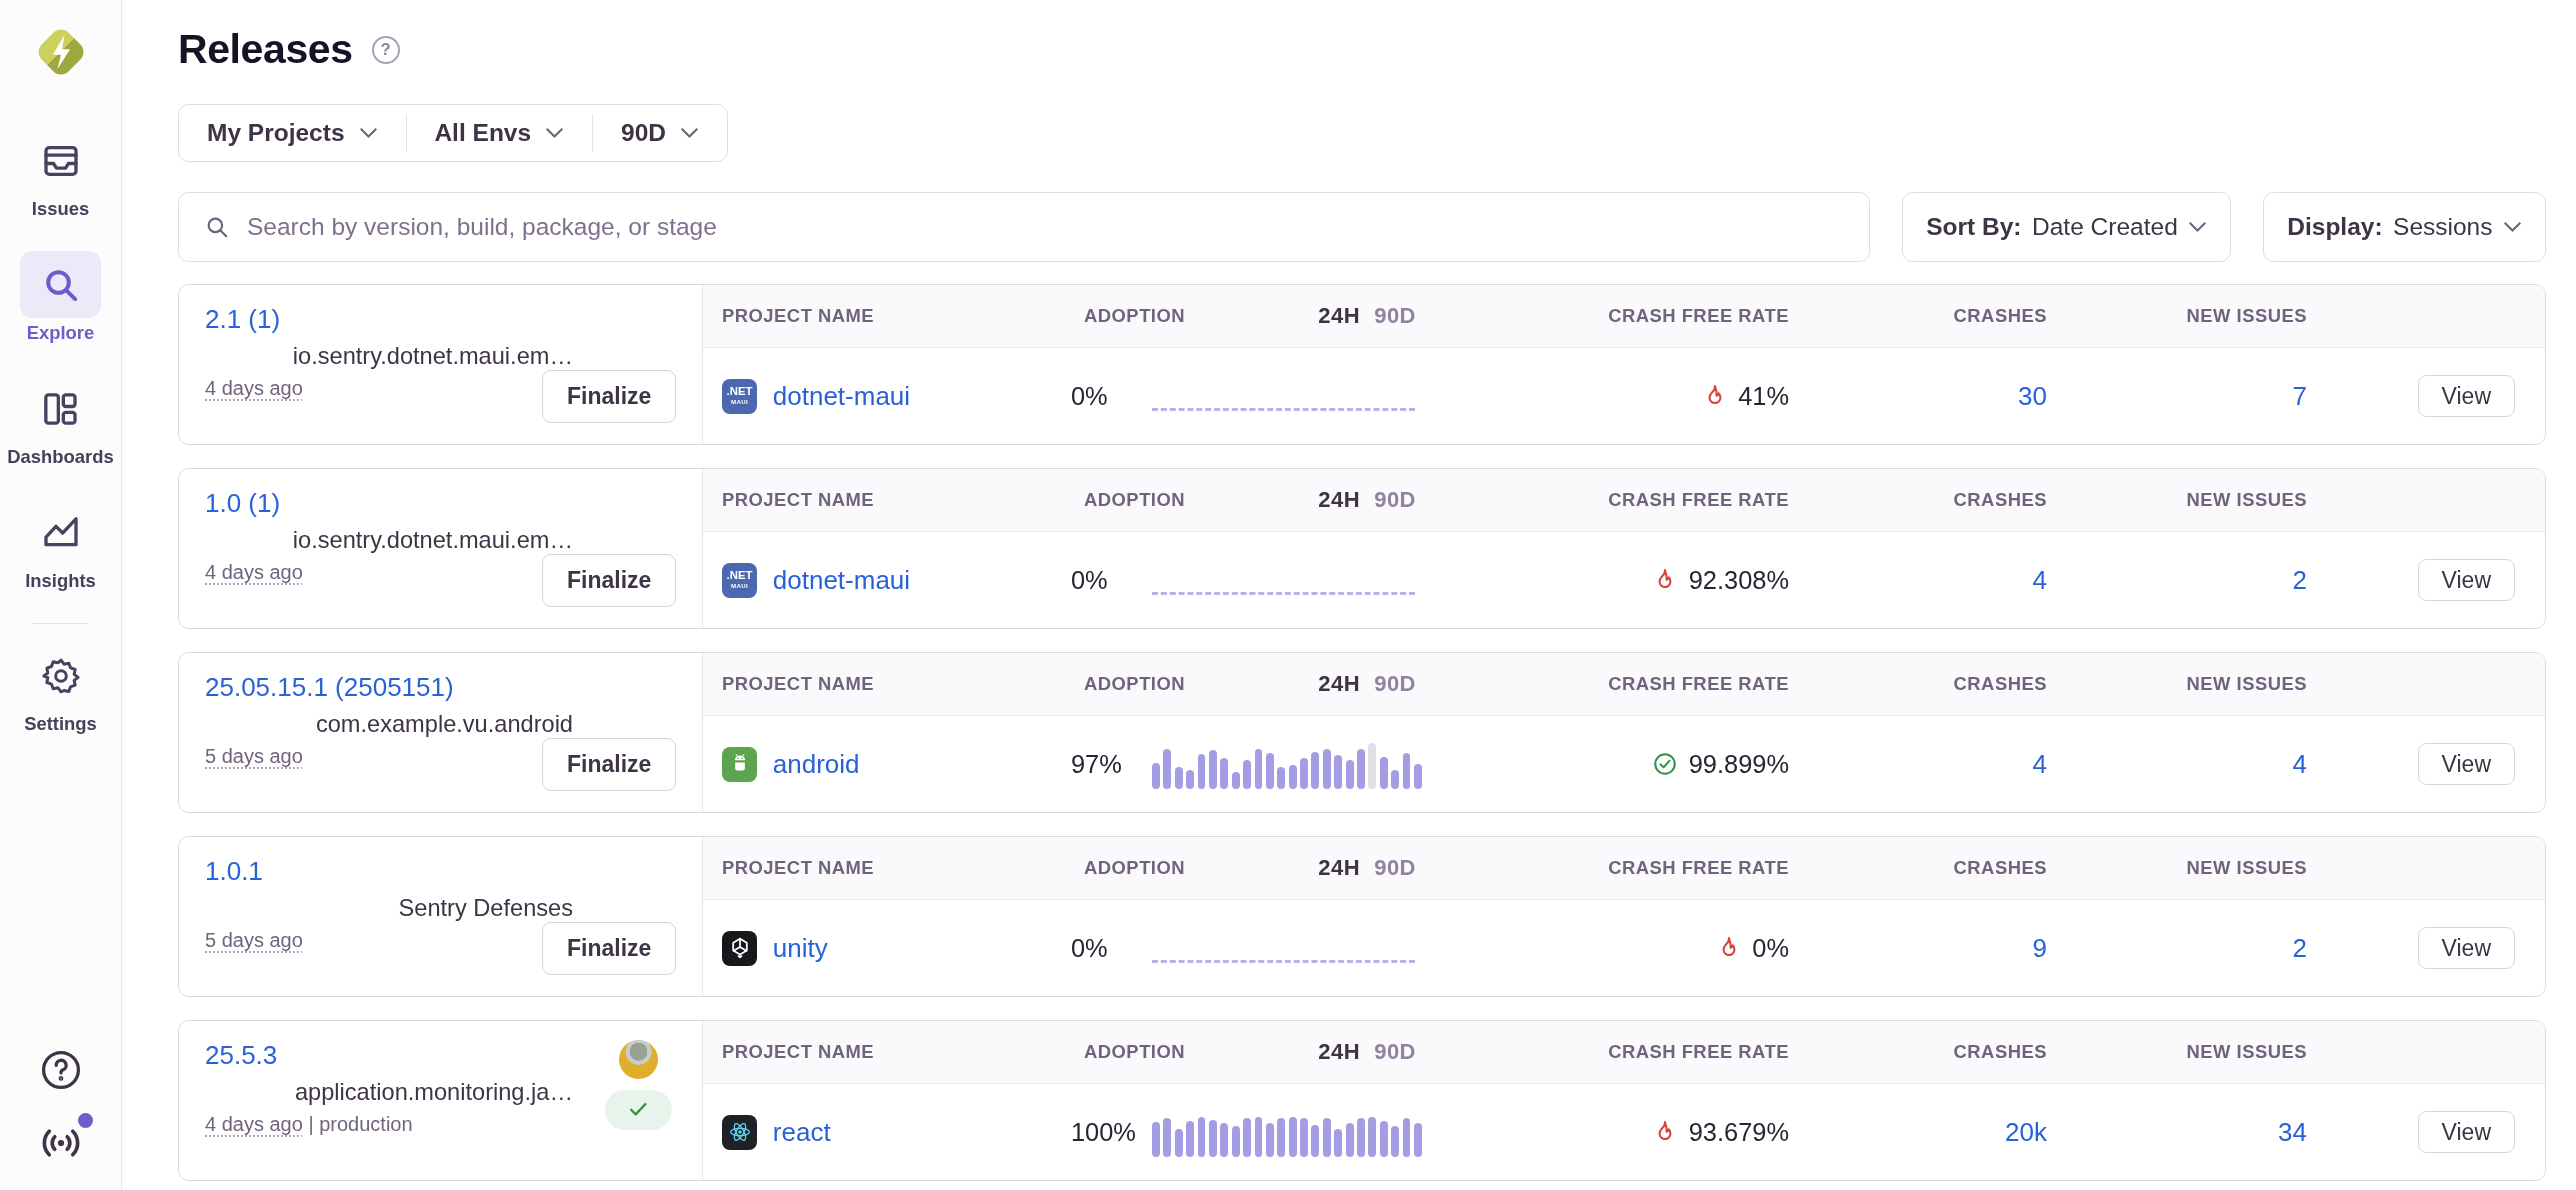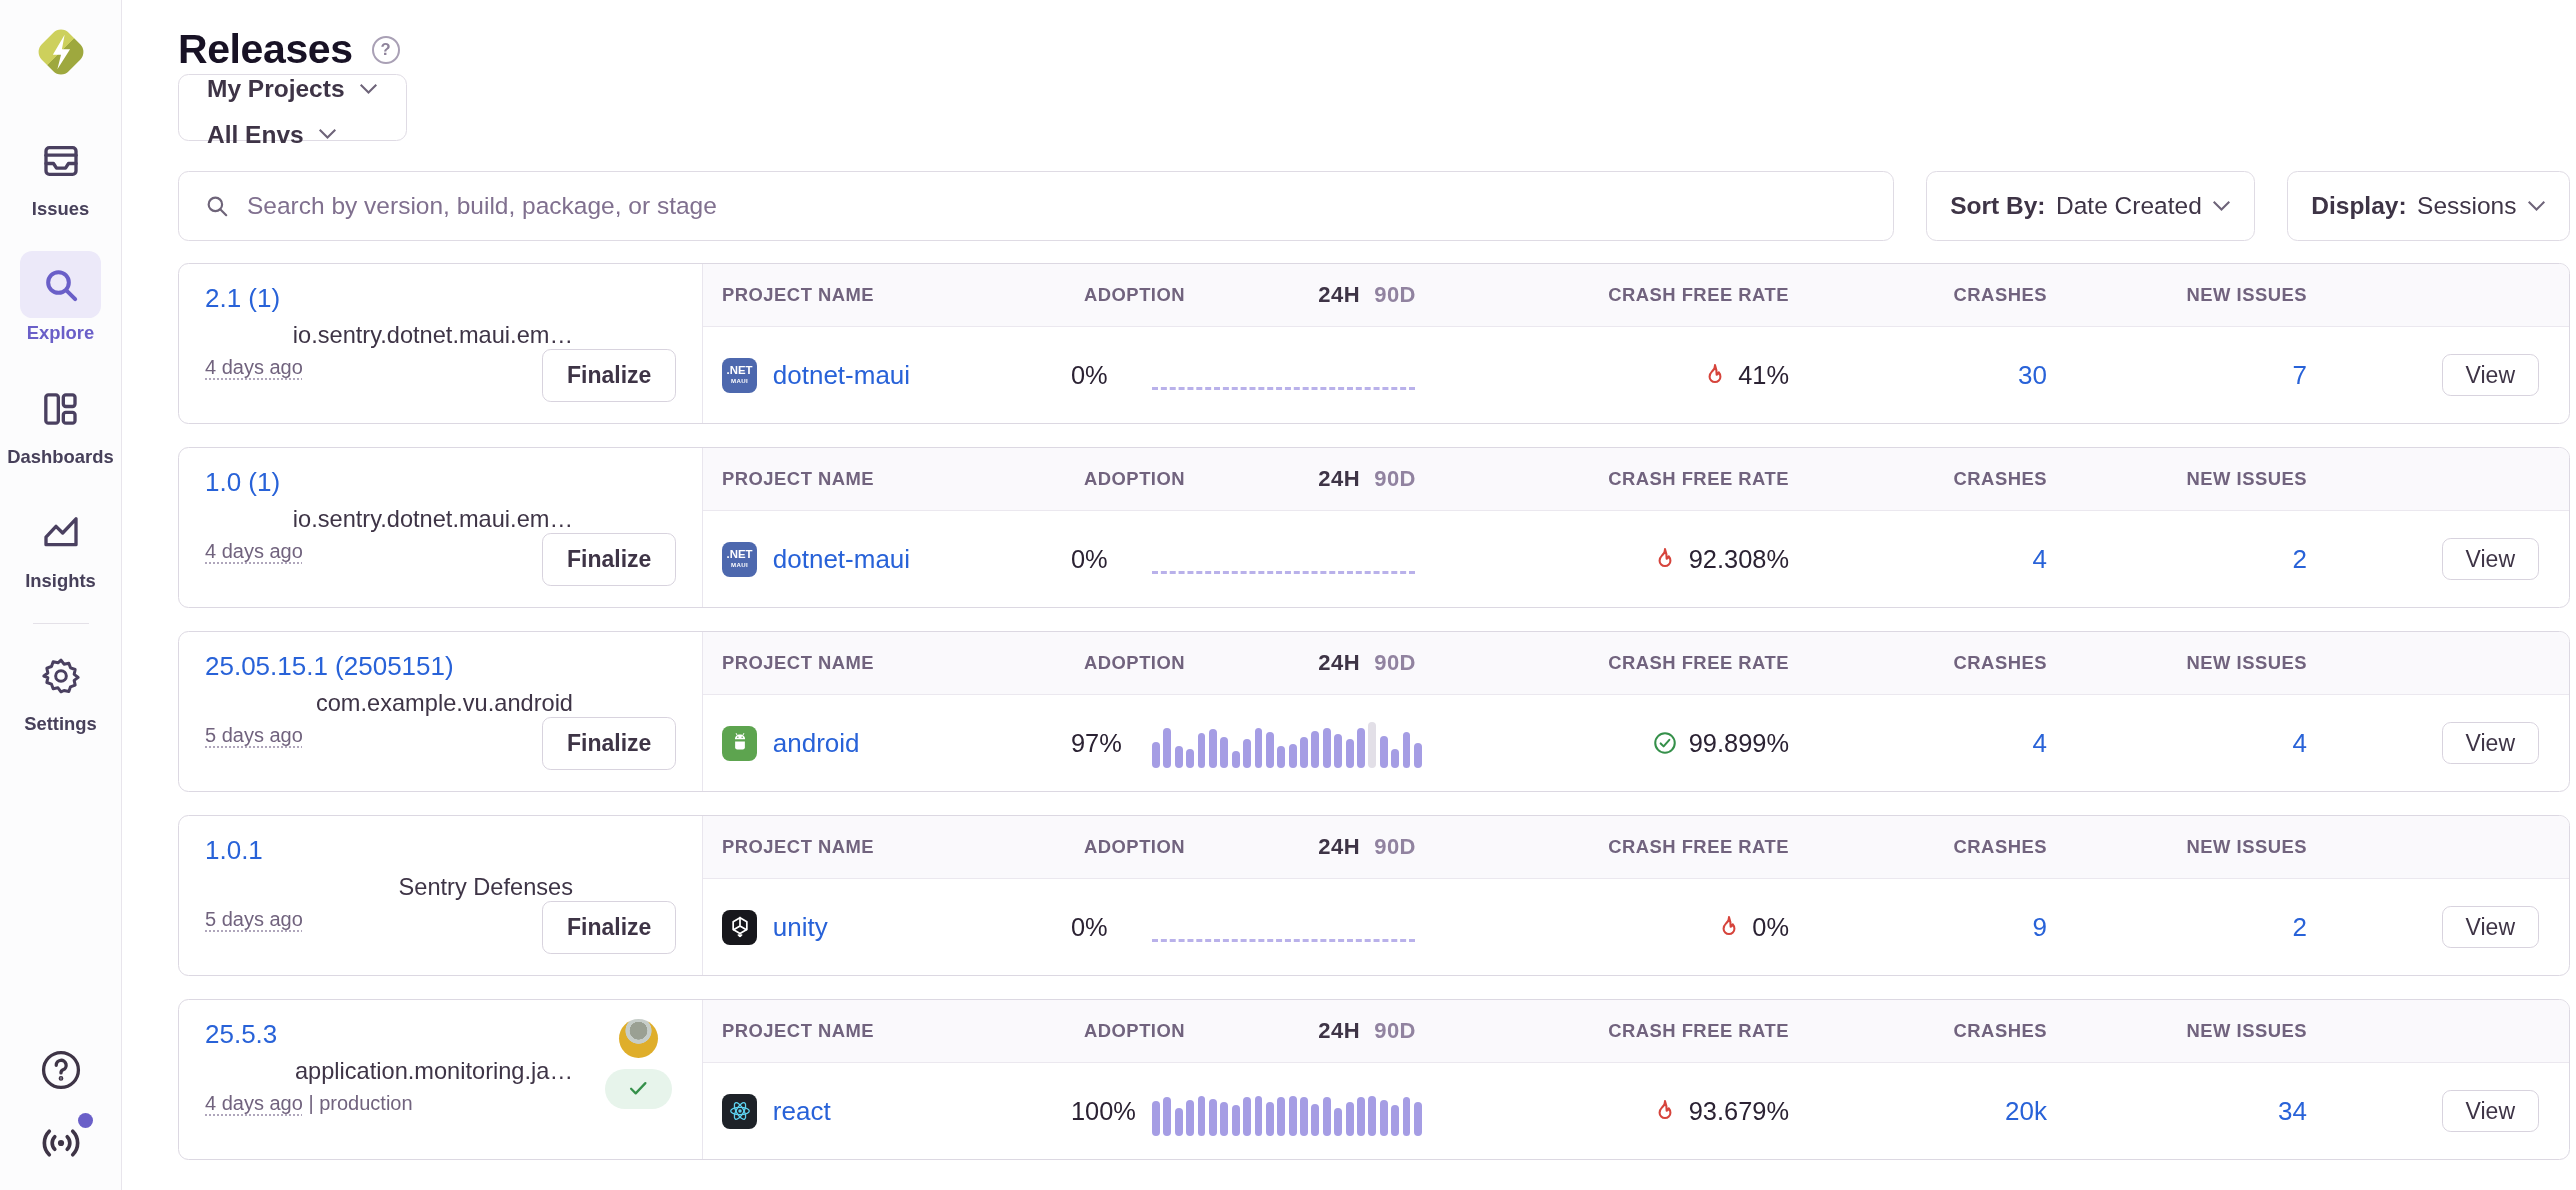--- a/index.html
+++ b/index.html
@@ -20,28 +20,28 @@
   .nav-item.active .nav-label { color:#6A5FC8; }
   .nav-divider { width:56px; height:0.9px; background:#E4E1E8; margin:0 auto 19px; }
   .sidebar-footer-icon { position:absolute; left:0; width:122px; display:flex; justify-content:center; cursor:pointer; }
   .help-icon-pos { top:1047px; }
   .broadcast-icon-pos { top:1120px; }
   .footer-glyph { position:relative; width:46px; height:46px; display:flex; align-items:center; justify-content:center; }
   .footer-glyph svg { width:44px; height:44px; stroke:#3E3446; }
   .notif-dot { position:absolute; top:-7px; right:-8.8px; width:15px; height:15px; border-radius:50%; background:#6A5FC8; }
 
   
-  .main { margin-left:122px; padding:26px 6px 0 56px; }
+  .main { margin-left:122px; padding:26px 30px 0 56px; }
   .page-header { display:flex; align-items:center; gap:19px; }
   .page-title { font-size:41px; font-weight:700; color:#181225; letter-spacing:-0.4px; }
   .q-circle { width:28px; height:28px; border-radius:50%; border:2.2px solid #A9A0B5; color:#8E839B;
     font-size:16.6px; font-weight:700; display:flex; align-items:center; justify-content:center; }
 
-  .filter-bar { margin-top:1px; display:inline-flex; align-items:stretch; height:67px;
-    border:0.9px solid #DFDBE4; border-radius:10.5px; background:#fff;flex-direction:column; }
+  .filter-bar { margin-top:31px; display:inline-flex; align-items:stretch; height:58px;
+    border:0.9px solid #DFDBE4; border-radius:10.5px; background:#fff; }
   .filter-seg { display:flex; align-items:center; gap:14px; padding:0 28px; font-size:24.5px; font-weight:700; color:#3E3446; cursor:pointer; }
   .filter-sep { width:0.9px; background:#E6E2EA; margin:8.8px 0; }
 
   .toolbar { margin-top:30px; display:flex; align-items:stretch; height:70px; gap:32px; }
   .searchbox { flex:1; display:flex; align-items:center; gap:17.5px; padding:0 24.5px;
     border:0.9px solid #DFDBE4; border-radius:10.5px; background:#fff; }
   .searchbox input { flex:1; border:none; outline:none; font-size:24.5px; color:#2B2233;
     font-family:inherit; background:transparent; }
   .searchbox input::placeholder { color:#80708F; }
   .ctl-btn { display:flex; align-items:center; gap:10.5px; padding:0 23px; border:0.9px solid #DFDBE4;

